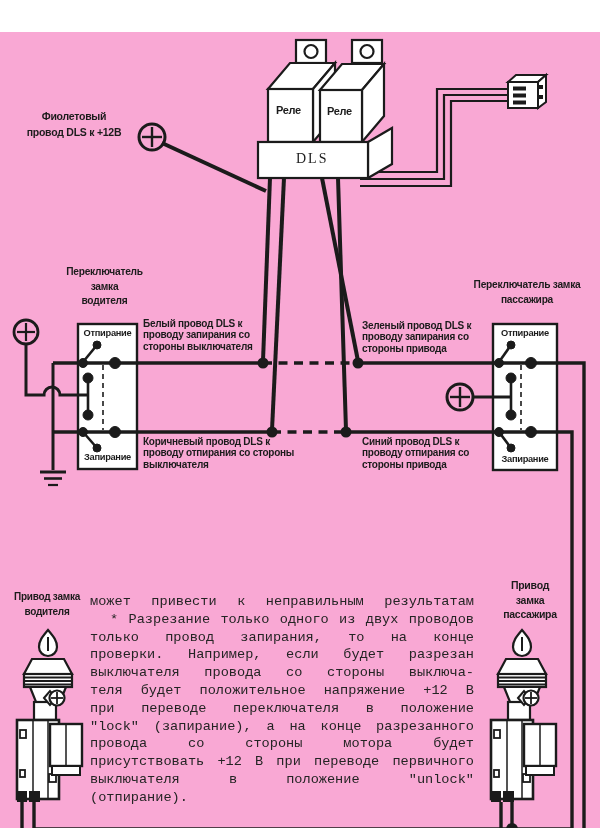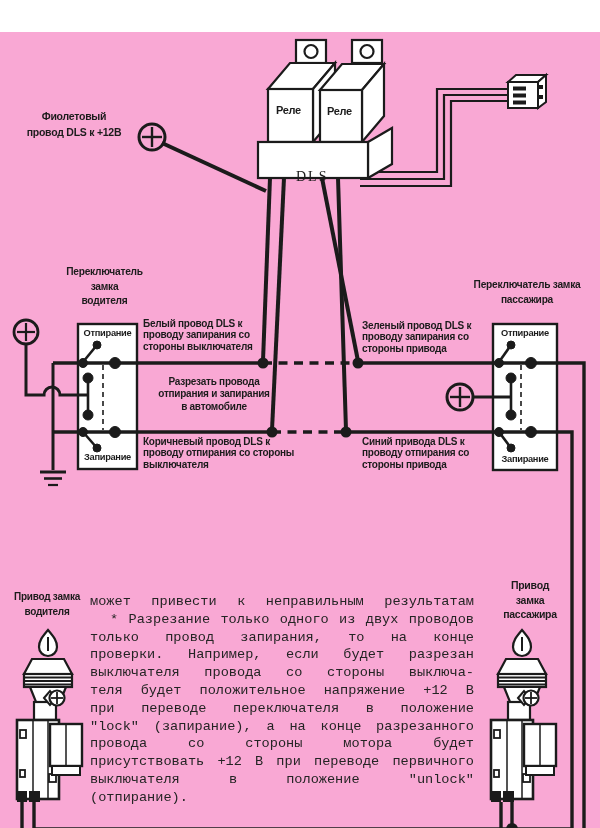--- a/index.html
+++ b/index.html
@@ -188,21 +188,21 @@
   <use href="#actuator" x="482" y="592"></use>
 </svg>
 
 <div class="lbl ctr" style="left:18px;top:76px;width:112px;line-height:16px;font-size:10.5px">
   <div class="ln">Фиолетовый</div>
   <div class="ln">провод DLS к +12В</div>
 </div>
 
 <div class="relaylbl" style="left:276px;top:72px">Реле</div>
 <div class="relaylbl" style="left:327px;top:73px">Реле</div>
-<div class="dlslbl" style="left:296px;top:137px">DLS</div>
+<div class="dlslbl" style="left:296px;top:119px">DLS</div>
 
 
 <div class="lbl ctr title" style="left:52px;top:233px;width:105px">
   <div class="ln">Переключатель</div>
   <div class="ln">замка</div>
   <div class="ln">водителя</div>
 </div>
 
 <div class="lbl ctr title" style="left:462px;top:246px;width:130px">
   <div class="ln">Переключатель замка</div>
@@ -213,40 +213,35 @@
 <div class="lbl ctr swlabel" style="left:78px;top:420px;width:59px">Запирание</div>
 <div class="lbl ctr swlabel" style="left:493px;top:296px;width:64px">Отпирание</div>
 <div class="lbl ctr swlabel" style="left:493px;top:422px;width:64px">Запирание</div>
 
 <div class="lbl" style="left:143px;top:286px">
   <div class="ln">Белый провод DLS к</div>
   <div class="ln">проводу запирания со</div>
   <div class="ln">стороны выключателя</div>
 </div>
 
-<div class="lbl ctr" style="left:150px;top:344px;width:128px;line-height:12.4px">
-  <div class="ln">Разрезать провода</div>
-  <div class="ln">отпирания и запирания</div>
-  <div class="ln">в автомобиле</div>
-</div>
 
 <div class="lbl" style="left:143px;top:404px">
   <div class="ln">Коричневый провод DLS к</div>
   <div class="ln">проводу отпирания со стороны</div>
   <div class="ln">выключателя</div>
 </div>
 
 <div class="lbl" style="left:362px;top:288px">
   <div class="ln">Зеленый провод DLS к</div>
   <div class="ln">проводу запирания со</div>
   <div class="ln">стороны привода</div>
 </div>
 
 <div class="lbl" style="left:362px;top:404px">
-  <div class="ln">Синий привода DLS к</div>
+  <div class="ln">Синий провод DLS к</div>
   <div class="ln">проводу отпирания со</div>
   <div class="ln">стороны привода</div>
 </div>
 
 <div class="lbl ctr title" style="left:2px;top:558px;width:90px;font-size:10px">
   <div class="ln">Привод замка</div>
   <div class="ln">водителя</div>
 </div>
 
 <div class="lbl ctr title" style="left:490px;top:546px;width:80px;font-size:10.5px">

